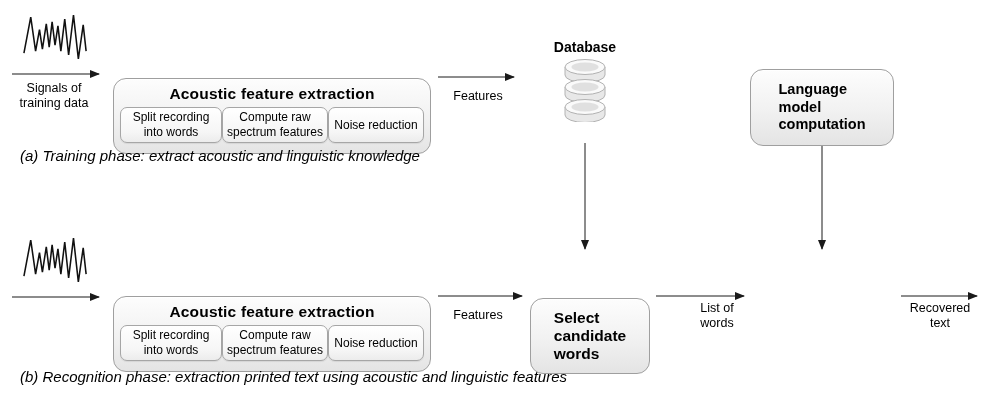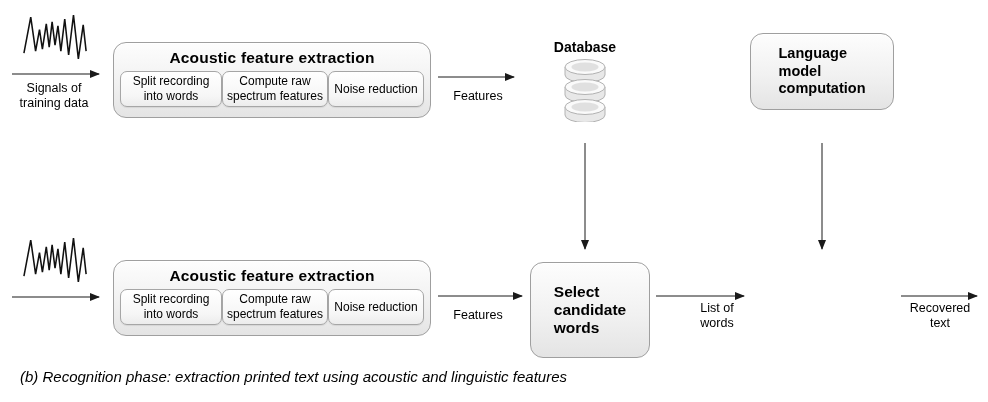--- a/index.html
+++ b/index.html
@@ -8,20 +8,21 @@
   .abs { position:absolute; }
 
   
   .node {
     position:absolute;
     border:1px solid #9f9f9f;
     border-radius:13px;
     background:linear-gradient(180deg,#fdfdfd 0%,#f1f1f1 55%,#e4e4e4 100%);
     box-shadow: inset 0 1px 0 #ffffff;
     box-sizing:border-box;
+    margin-top:36px;
   }
   .node-center {
     display:flex; align-items:center; justify-content:center;
     text-align:left; font-weight:bold; white-space:pre-line;
   }
   .acoustic-title {
     font-weight:bold; font-size:15.5px; text-align:center;
     padding-top:6px; letter-spacing:0.2px;
   }
   .steps-row {
@@ -104,40 +105,41 @@
       <path d="M4,49 v8 a20,7.5 0 0 0 40,0 v-8" fill="#e8e8e8"></path>
       <ellipse cx="24" cy="49" rx="20" ry="7.5" fill="#fafafa"></ellipse>
       <ellipse cx="24" cy="49" rx="13.5" ry="4.5" fill="#e0e0e0" stroke="none"></ellipse>
     </g>
   </svg>
 
   <div class="node node-center" style="left:750px; top:33px; width:144px; height:77px; font-size:14.5px; line-height:1.2;">Language
 model
 computation</div>
 
+  <div class="caption" style="left:20px; top:147px;">(a) Training phase: extract acoustic and linguistic knowledge</div>
 
   <svg class="abs" style="left:22px; top:231px;" width="68" height="58" viewBox="0 0 70 55">
     <polyline points="2,44 9,7 14,42 18,20 21,40 25,14 28,38 31,12 34,36 37,16 40,42 44,9 48,46 53,5 58,50 63,15 66,42" fill="none" stroke="#111" stroke-width="1.6" stroke-linejoin="miter"></polyline>
   </svg>
 
 
   <div class="node" style="left:113px; top:260px; width:318px; height:76px;">
     <div class="acoustic-title">Acoustic feature extraction</div>
     <div class="steps-row">
       <div class="step step-1">Split recording
 into words</div>
       <div class="step step-2">Compute raw
 spectrum features</div>
       <div class="step step-3">Noise reduction</div>
     </div>
   </div>
 
   <div class="flow-label" style="left:438px; top:308px; width:80px;">Features</div>
 
-  <div class="node node-center" style="left:530px; top:262px; width:120px; height:96px; font-size:15.5px; line-height:1.17;">Select
+  <div class="node node-center" style="left:530px; top:262px; width:120px; height:76px; font-size:15.5px; line-height:1.17;">Select
 candidate
 words</div>
 
   <div class="flow-label" style="left:677px; top:301px; width:80px;">List of
 words</div>
 
 
   <div class="flow-label" style="left:899px; top:301px; width:82px;">Recovered
 text</div>
 

